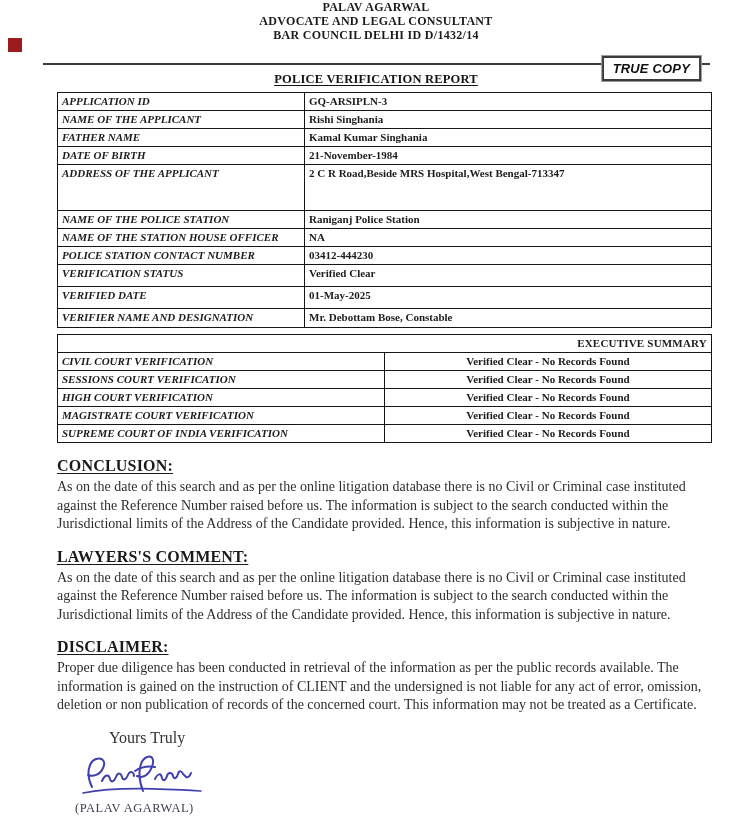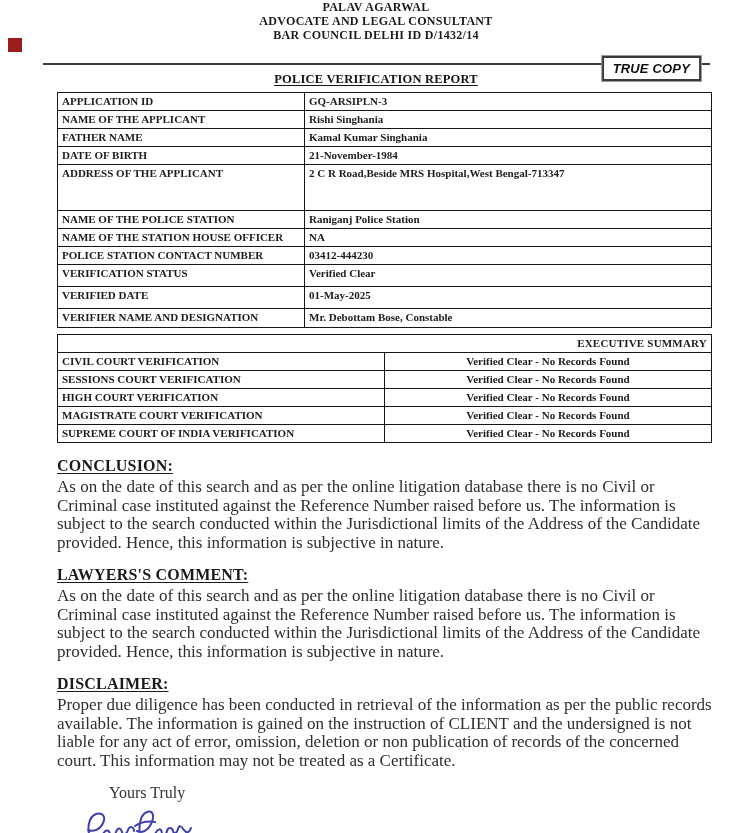--- a/index.html
+++ b/index.html
@@ -19,33 +19,33 @@
   }
   .rule{margin:21px 42px 0 43px;border:0;border-top:2.5px solid #3b3b3b;height:0;}
   .doc-title{margin-top:7px;text-align:center;font-size:12.5px;font-weight:bold;letter-spacing:0.2px;
     text-decoration:underline;text-underline-offset:2px;color:#141414;}
   .content{margin-left:57px;width:655px;}
   table{border-collapse:collapse;width:655px;table-layout:fixed;}
   .main-table{margin-top:5px;}
   .exec-table{margin-top:6px;}
   td{border:1.5px solid #161616;font-weight:bold;font-size:11px;line-height:13px;
      padding:2px 4px;vertical-align:top;color:#1c1c1c;overflow:hidden;white-space:nowrap;}
-  .lbl{width:238px;}
+  .lbl{width:238px;font-style:italic;}
   .r-std td{height:13px;}
   .r-addr td{height:41px;}
   .r-tall td{height:17px;}
   .r-last td{height:14px;}
   .exec-head td{text-align:right;height:12px;letter-spacing:0.2px;}
   .exec-row td{height:12.5px;}
   .exec-row .val{text-align:center;}
   .section{margin-top:12px;}
   .section.first{margin-top:6px;}
   .sec-heading{font-size:16px;font-weight:bold;letter-spacing:0.2px;margin:14px 0 3px 0;
     text-decoration:underline;text-underline-offset:2px;color:#1a1a1a;}
-  .sec-body{margin:0;font-size:17px;line-height:18.5px;color:#2e2e2e;width:655px;}
+  .sec-body{margin:0;font-size:14px;line-height:18.5px;color:#2e2e2e;width:655px;}
   .closing{margin:14px 0 0 52px;font-size:16px;color:#333;}
   .signature-svg{display:block;margin:5px 0 0 20px;}
   .signer-name{margin:3px 0 0 18px;font-size:12.5px;letter-spacing:0.5px;color:#3e3e50;}
 </style>
 </head>
 <body>
 
 <div class="page">
 
   <div class="corner-mark"></div>

